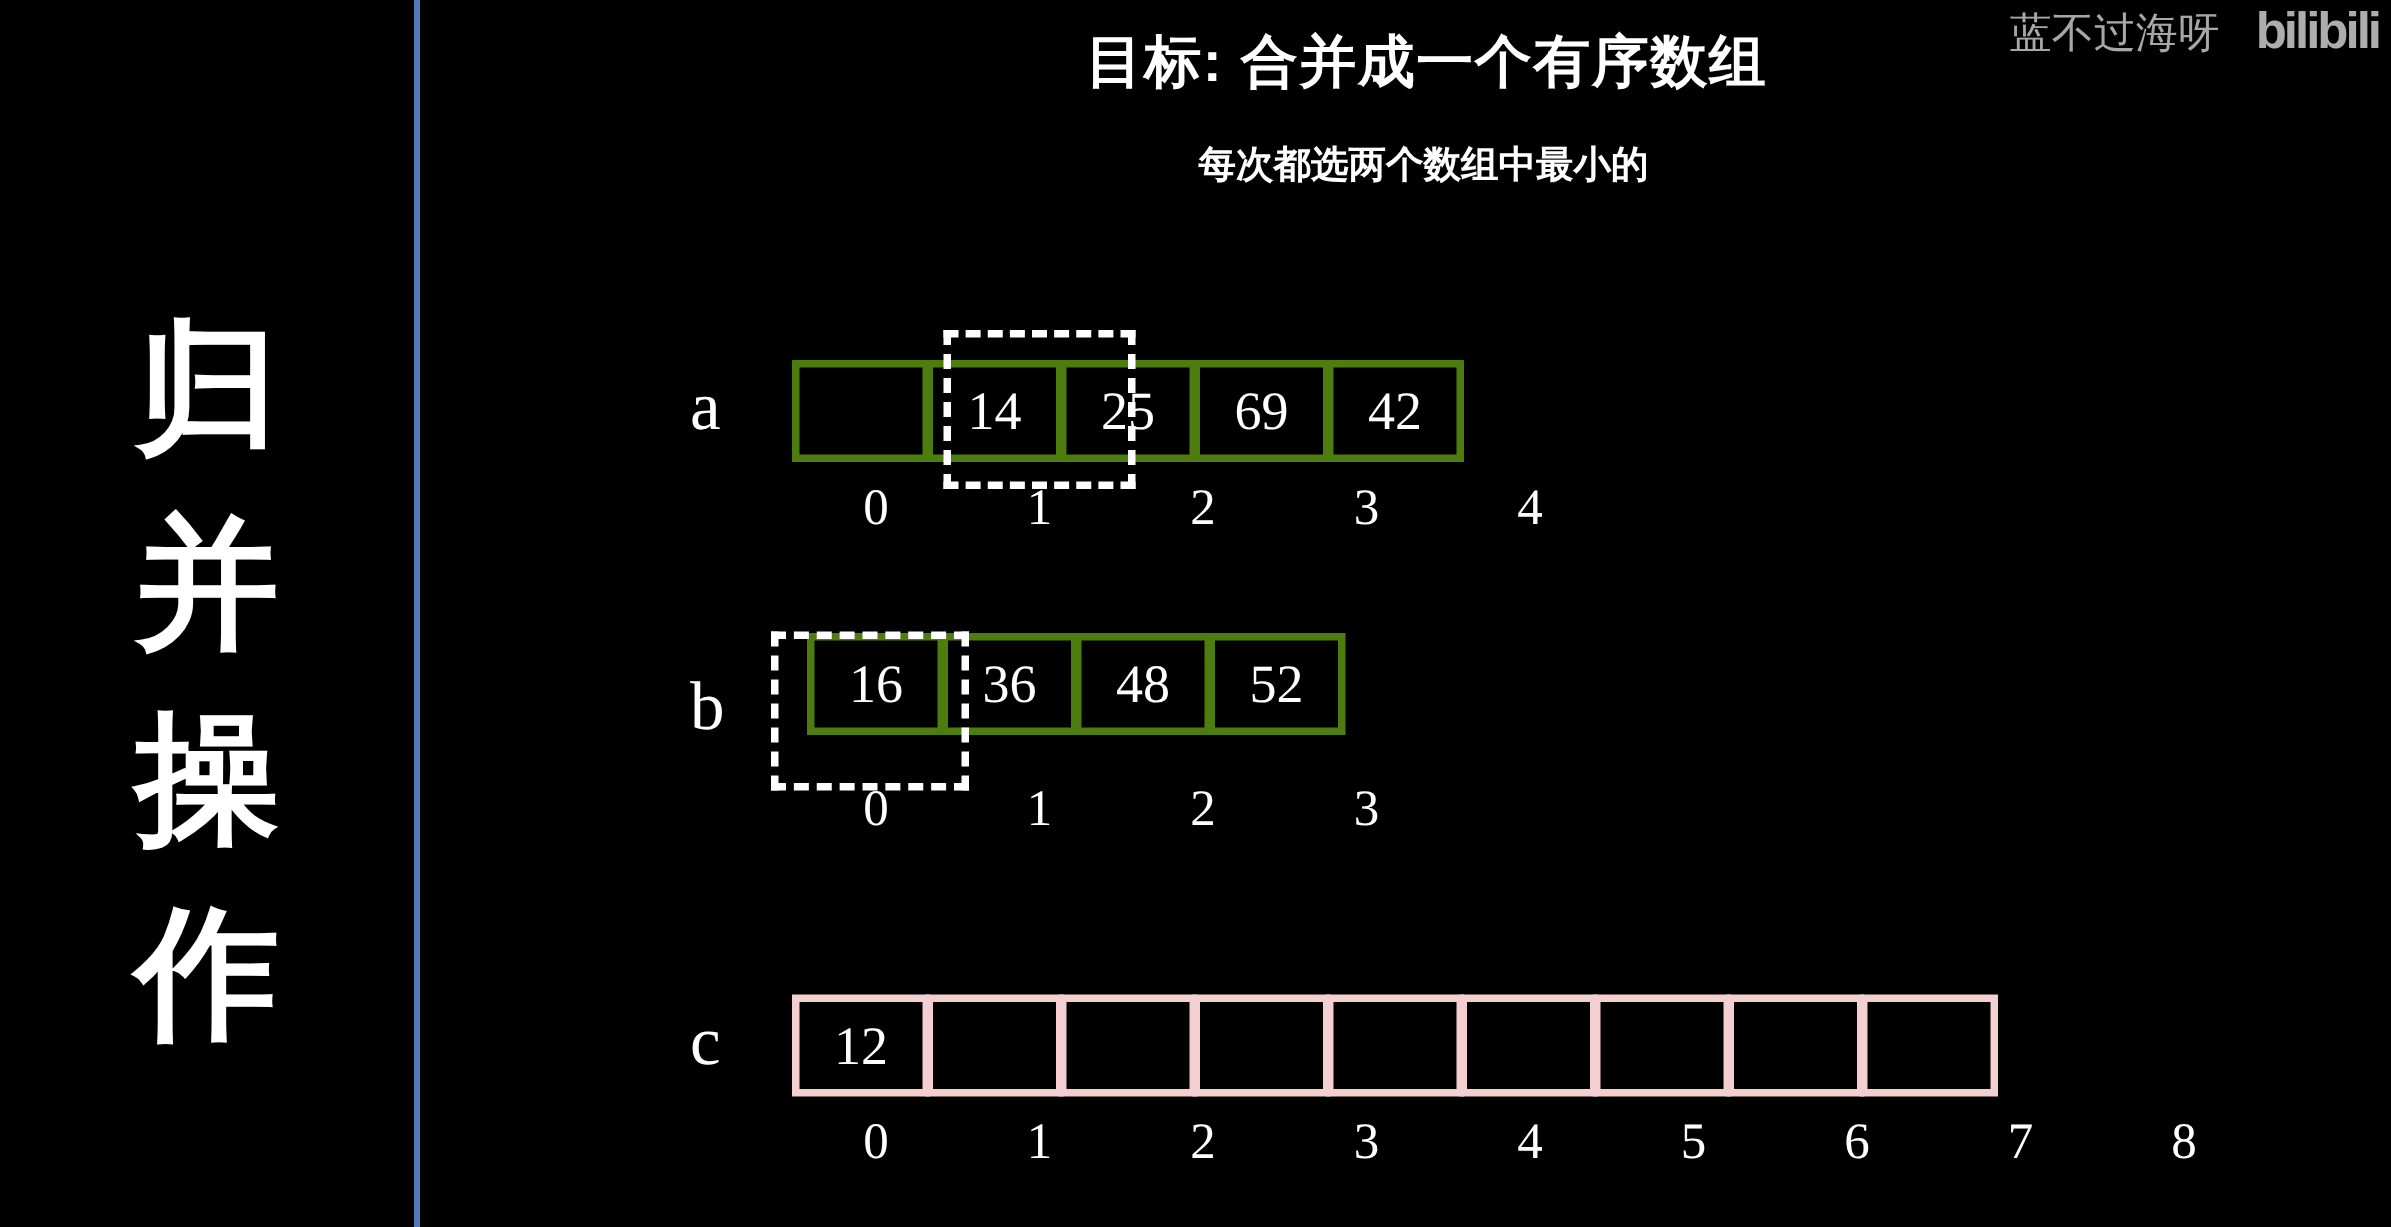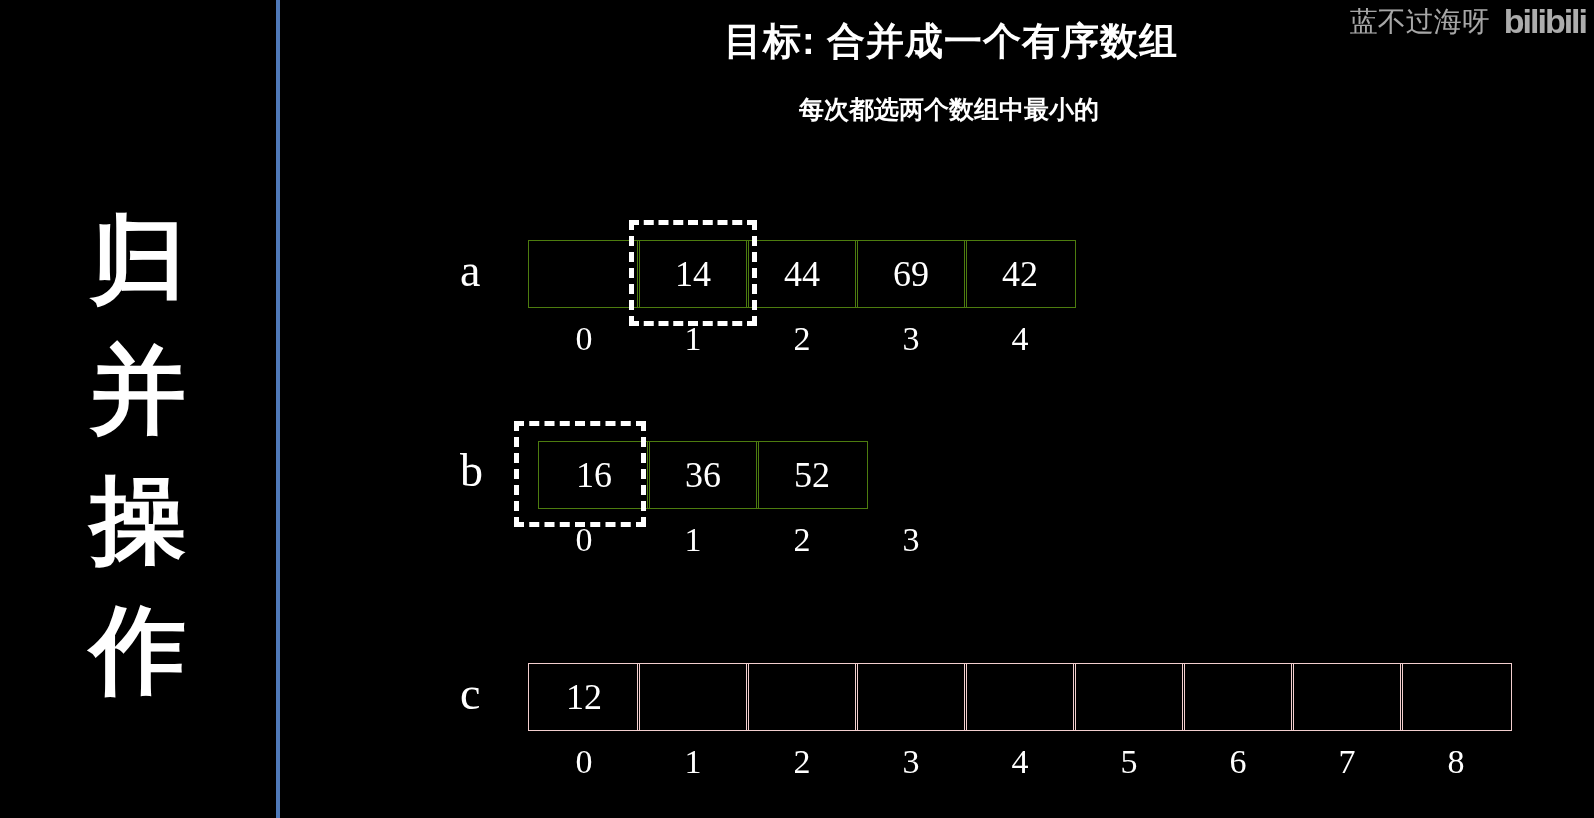--- a/index.html
+++ b/index.html
@@ -71,21 +71,21 @@
     margin-left: 12px;
   }
 
   
   #watermark {
     position: absolute;
     right: 8px;
     top: 2px;
     display: flex;
     align-items: center;
-    gap: 14px;
+    gap: 24px;
     opacity: 0.72;
   }
   #watermark-text {
     font-family: "Liberation Sans", sans-serif;
     font-size: 28px;
     color: #e8e8e8;
   }
   #watermark-logo {
     font-family: "Liberation Sans", sans-serif;
     font-size: 34px;
@@ -104,23 +104,23 @@
     line-height: 46px;
     color: #ffffff;
     font-family: "Liberation Serif", serif;
   }
   .cells {
     position: absolute;
     display: flex;
   }
   .cell {
     box-sizing: border-box;
-    width: 112px;
+    width: 92px;
     height: 68px;
-    border: 1px solid #4d7c0f;
+    border: 5px solid #4d7c0f;
     margin-right: -3px;
     display: flex;
     align-items: center;
     justify-content: center;
     font-size: 36px;
     color: #ffffff;
     position: relative;
   }
   .cell.pink {
     border-color: #f3cfcf;
@@ -164,39 +164,40 @@
 <div id="watermark">
   <div id="watermark-text">蓝不过海呀</div>
   <div id="watermark-logo">bilibili</div>
 </div>
 
 <div class="array-row" style="left:0;top:0;">
   <div class="row-label" style="left:460px;top:248px;">a</div>
   <div class="cells" style="left:528px;top:240px;">
     <div class="cell"></div>
     <div class="cell">14</div>
-    <div class="cell">44</div>
+    <div class="cell">25</div>
     <div class="cell">69</div>
     <div class="cell">42</div>
   </div>
   <div class="indices" style="left:528px;top:320px;">
     <div class="idx">0</div>
     <div class="idx">1</div>
     <div class="idx">2</div>
     <div class="idx">3</div>
     <div class="idx">4</div>
   </div>
   <div class="dash-box" style="left:629px;top:220px;width:128px;height:106px;"></div>
 </div>
 
 <div class="array-row" style="left:0;top:0;">
   <div class="row-label" style="left:460px;top:448px;">b</div>
-  <div class="cells" style="left:528px;top:441px;padding-left:10px;">
+  <div class="cells" style="left:528px;top:422px;padding-left:10px;">
     <div class="cell">16</div>
     <div class="cell">36</div>
+    <div class="cell">48</div>
     <div class="cell">52</div>
   </div>
   <div class="indices" style="left:528px;top:521px;">
     <div class="idx">0</div>
     <div class="idx">1</div>
     <div class="idx">2</div>
     <div class="idx">3</div>
   </div>
   <div class="dash-box" style="left:514px;top:421px;width:132px;height:106px;"></div>
 </div>

